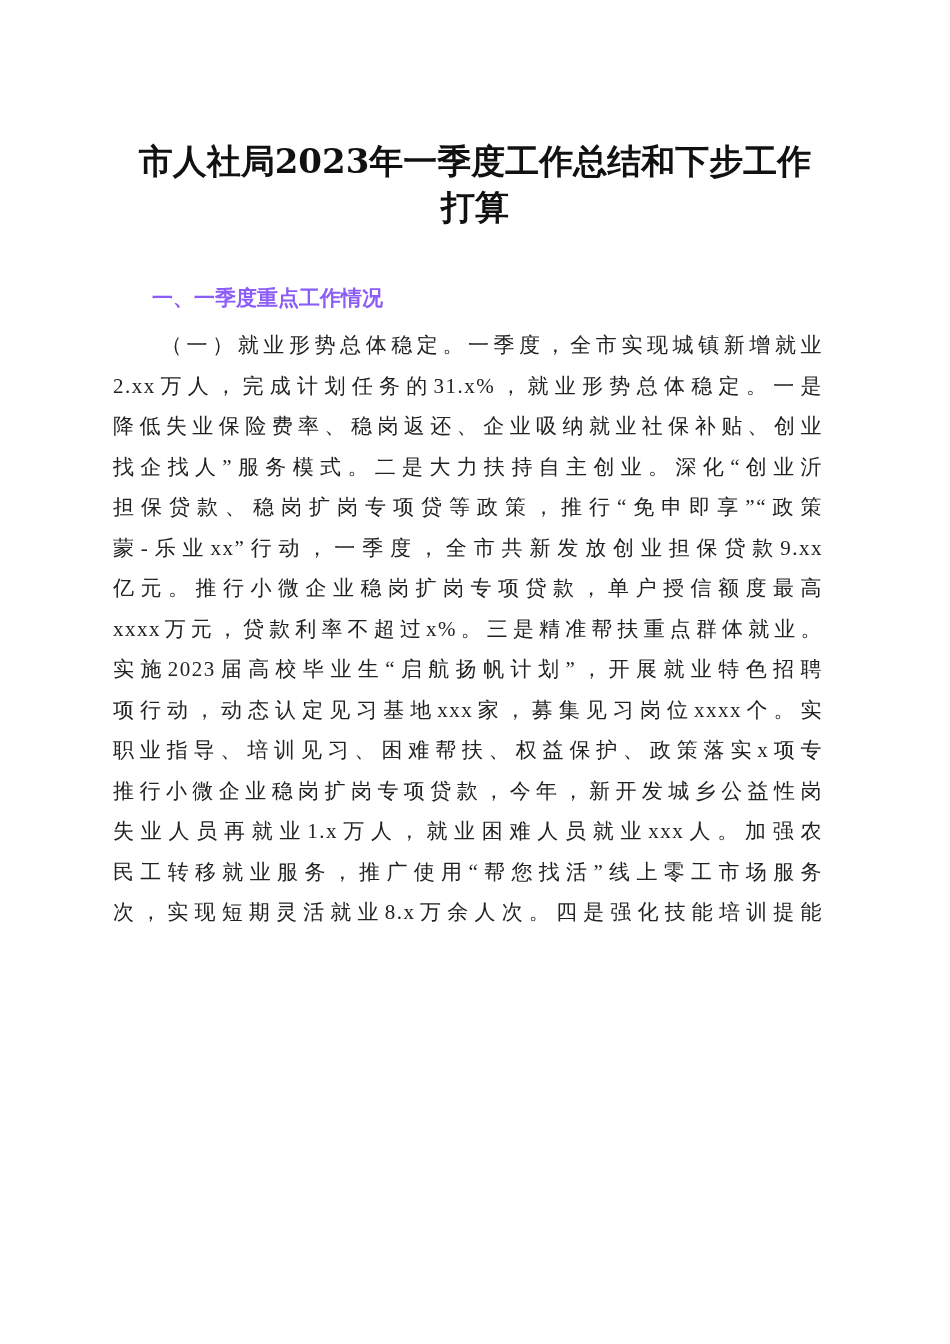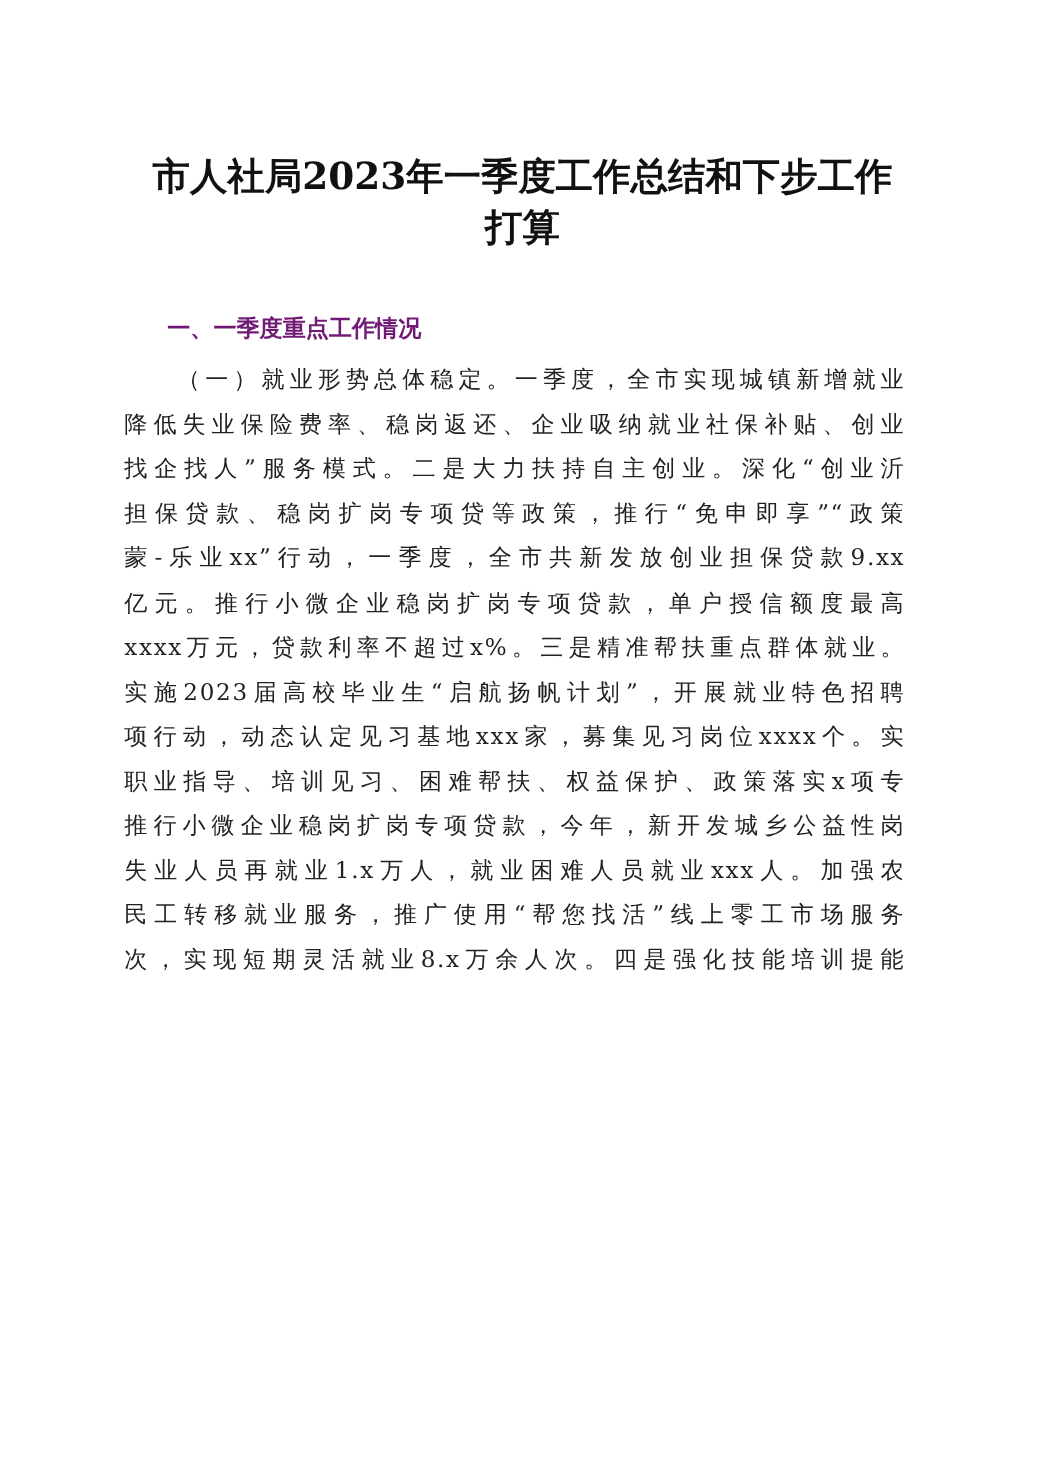--- a/index.html
+++ b/index.html
@@ -36,63 +36,65 @@
       color: #111111;
       margin: 0;
     }
     .title span {
       display: block;
     }
     .heading {
       position: absolute;
       left: 152px;
       top: 284px;
-      font-family: Liberation Serif, serif;
+      font-family: Liberation Sans, sans-serif;
       font-weight: bold;
       font-size: 21px;
       line-height: 28px;
-      color: #701a75;
+      color: #8b5cf6;
       margin: 0;
     }
     .body-text {
       position: absolute;
       left: 113px;
       top: 325px;
       width: 710px;
       font-family: "DejaVu Serif", "Liberation Serif", serif;
       font-size: 21px;
       line-height: 40.5px;
       color: #222222;
       margin: 0;
     }
     .body-line {
       display: block;
       white-space: nowrap;
       text-align: justify;
       text-align-last: justify;
       letter-spacing: 1.5px;
       height: 40.5px;
+      font-family: Liberation Serif, serif;
     }
     .body-line.first {
       padding-left: 48px;
     }
   </style>
 </head>
 <body>
 
 <div class="page">
   <h1 class="title">
     <span>市人社局2023年一季度工作总结和下步工作</span>
     <span>打算</span>
   </h1>
 
   <h2 class="heading">一、一季度重点工作情况</h2>
 
   <div class="body-text">
     <span class="body-line first">（一）就业形势总体稳定。一季度，全市实现城镇新增就业</span>
+    <span class="body-line">2.xx万人，完成计划任务的31.x%，就业形势总体稳定。一是</span>
     <span class="body-line">降低失业保险费率、稳岗返还、企业吸纳就业社保补贴、创业</span>
     <span class="body-line">找企找人”服务模式。二是大力扶持自主创业。深化“创业沂</span>
     <span class="body-line">担保贷款、稳岗扩岗专项贷等政策，推行“免申即享”“政策</span>
     <span class="body-line">蒙-乐业xx”行动，一季度，全市共新发放创业担保贷款9.xx</span>
     <span class="body-line">亿元。推行小微企业稳岗扩岗专项贷款，单户授信额度最高</span>
     <span class="body-line">xxxx万元，贷款利率不超过x%。三是精准帮扶重点群体就业。</span>
     <span class="body-line">实施2023届高校毕业生“启航扬帆计划”，开展就业特色招聘</span>
     <span class="body-line">项行动，动态认定见习基地xxx家，募集见习岗位xxxx个。实</span>
     <span class="body-line">职业指导、培训见习、困难帮扶、权益保护、政策落实x项专</span>
     <span class="body-line">推行小微企业稳岗扩岗专项贷款，今年，新开发城乡公益性岗</span>

